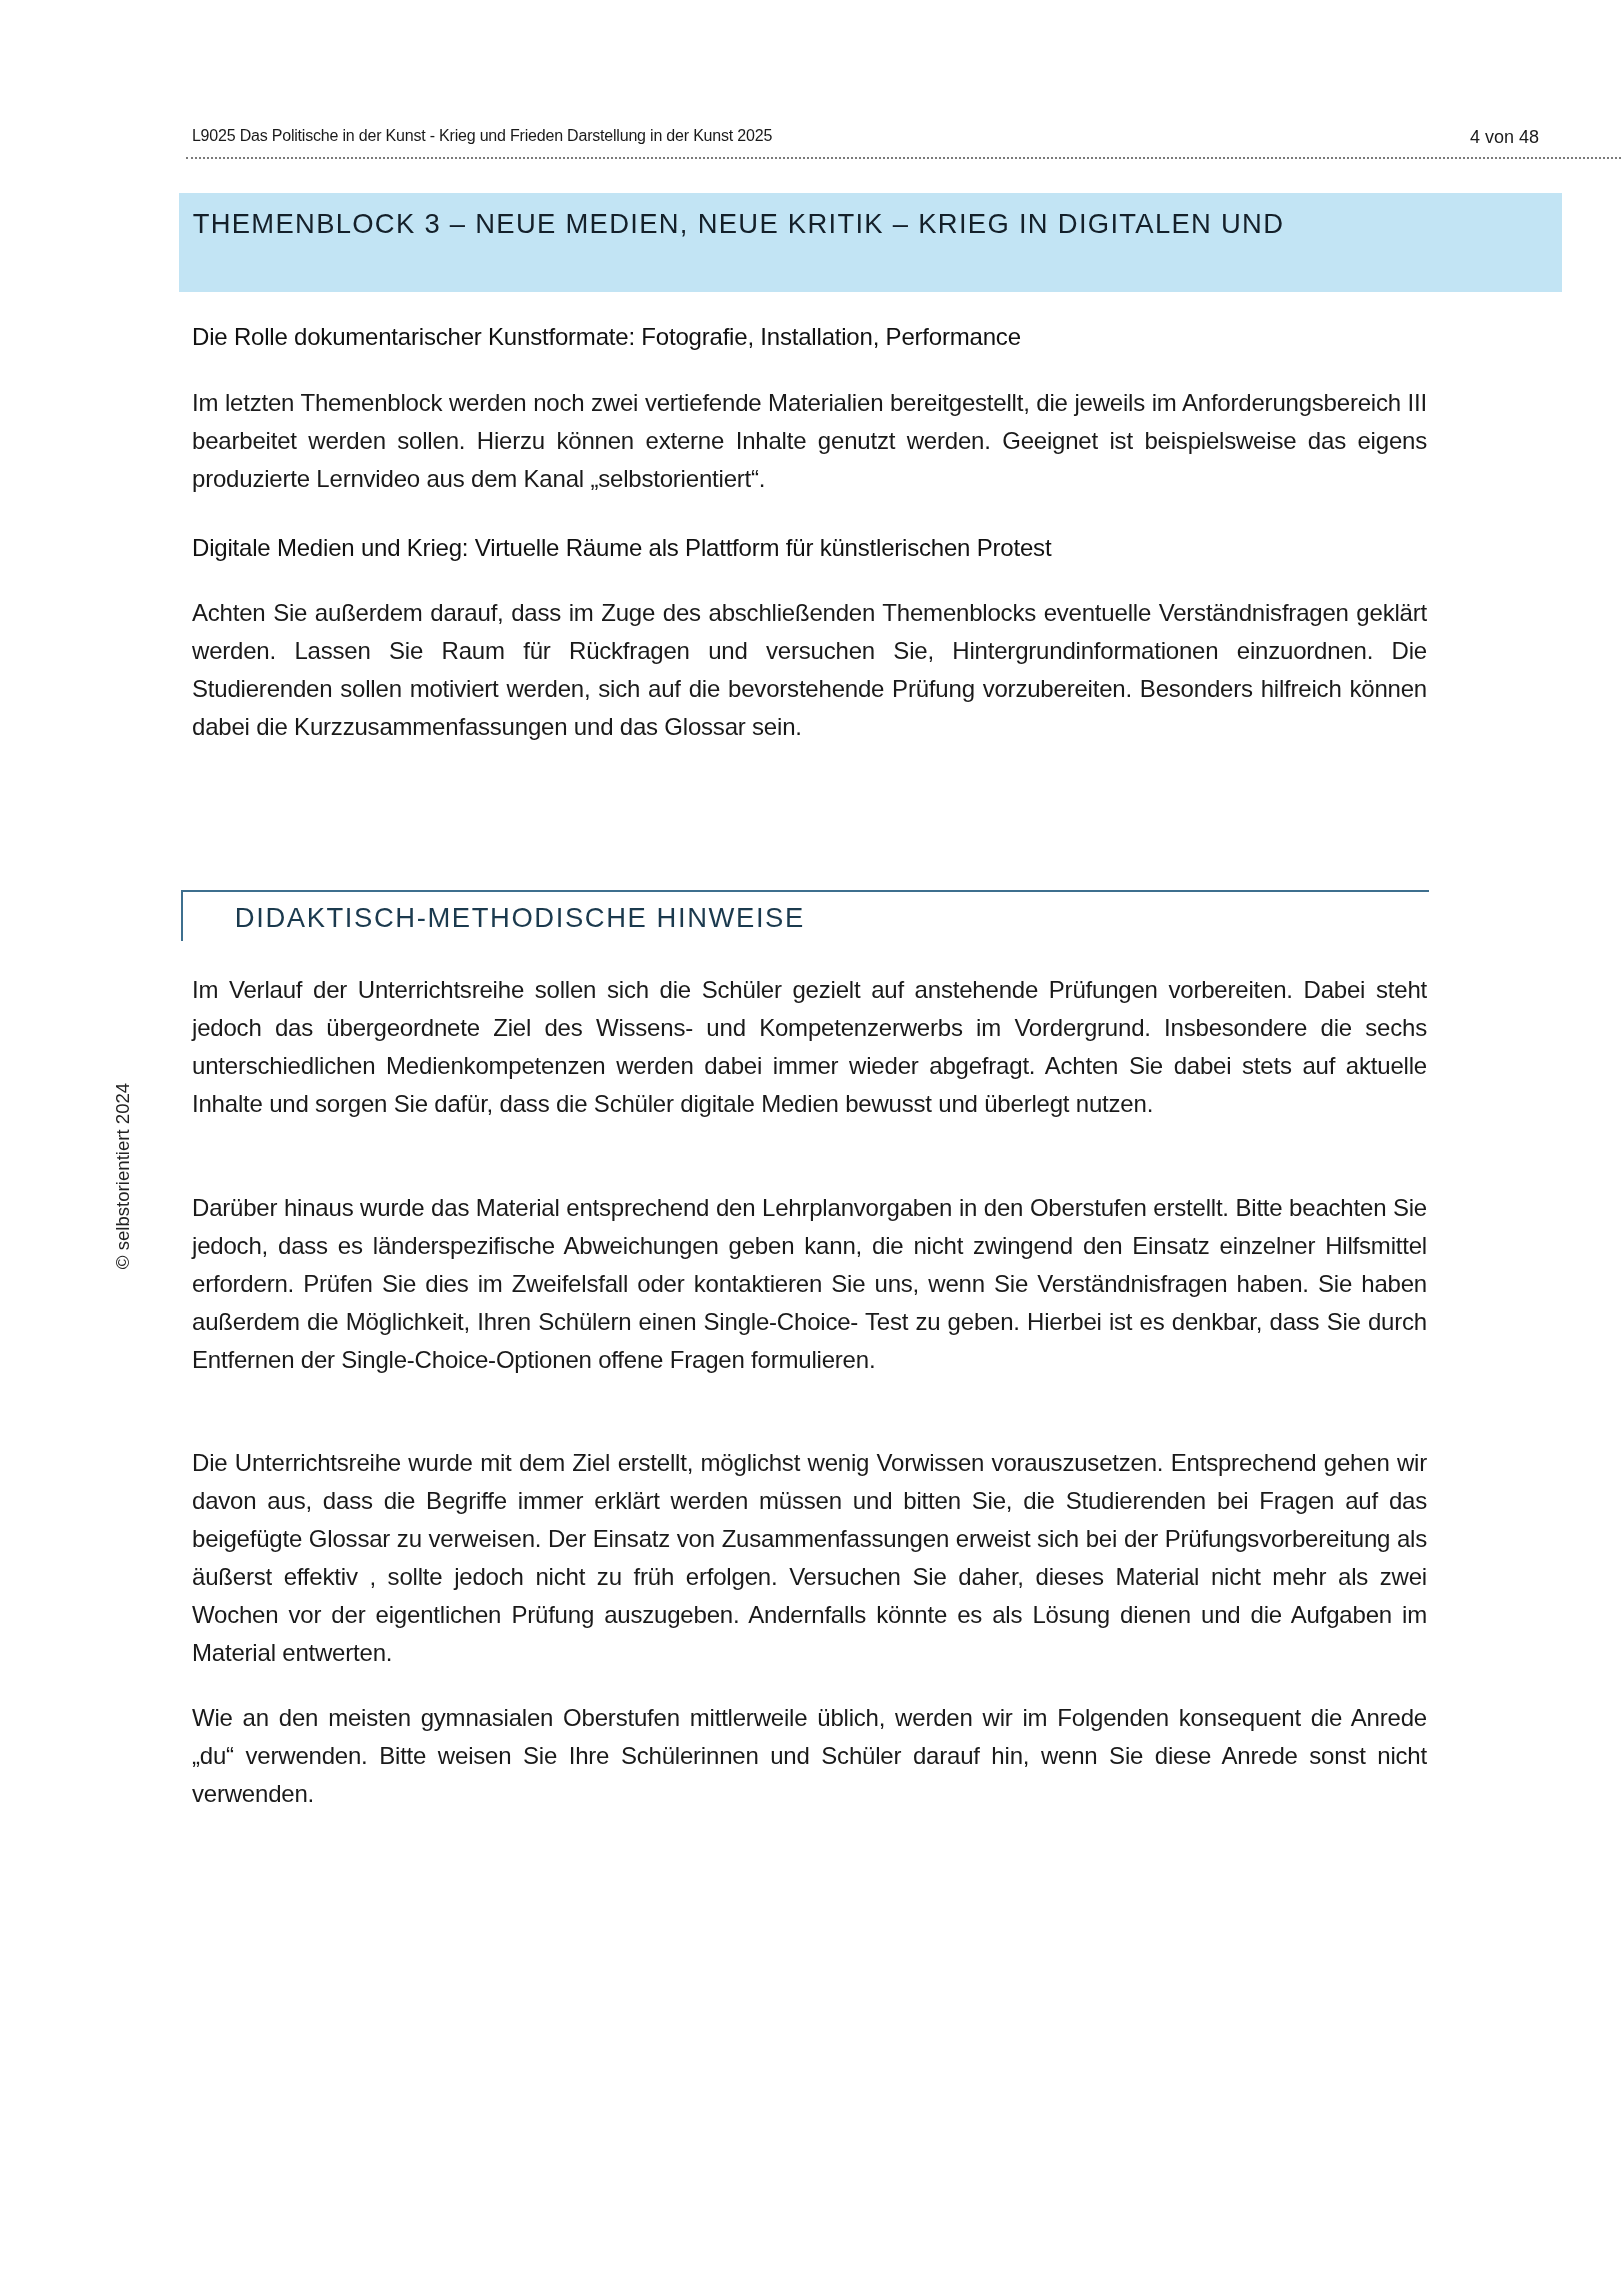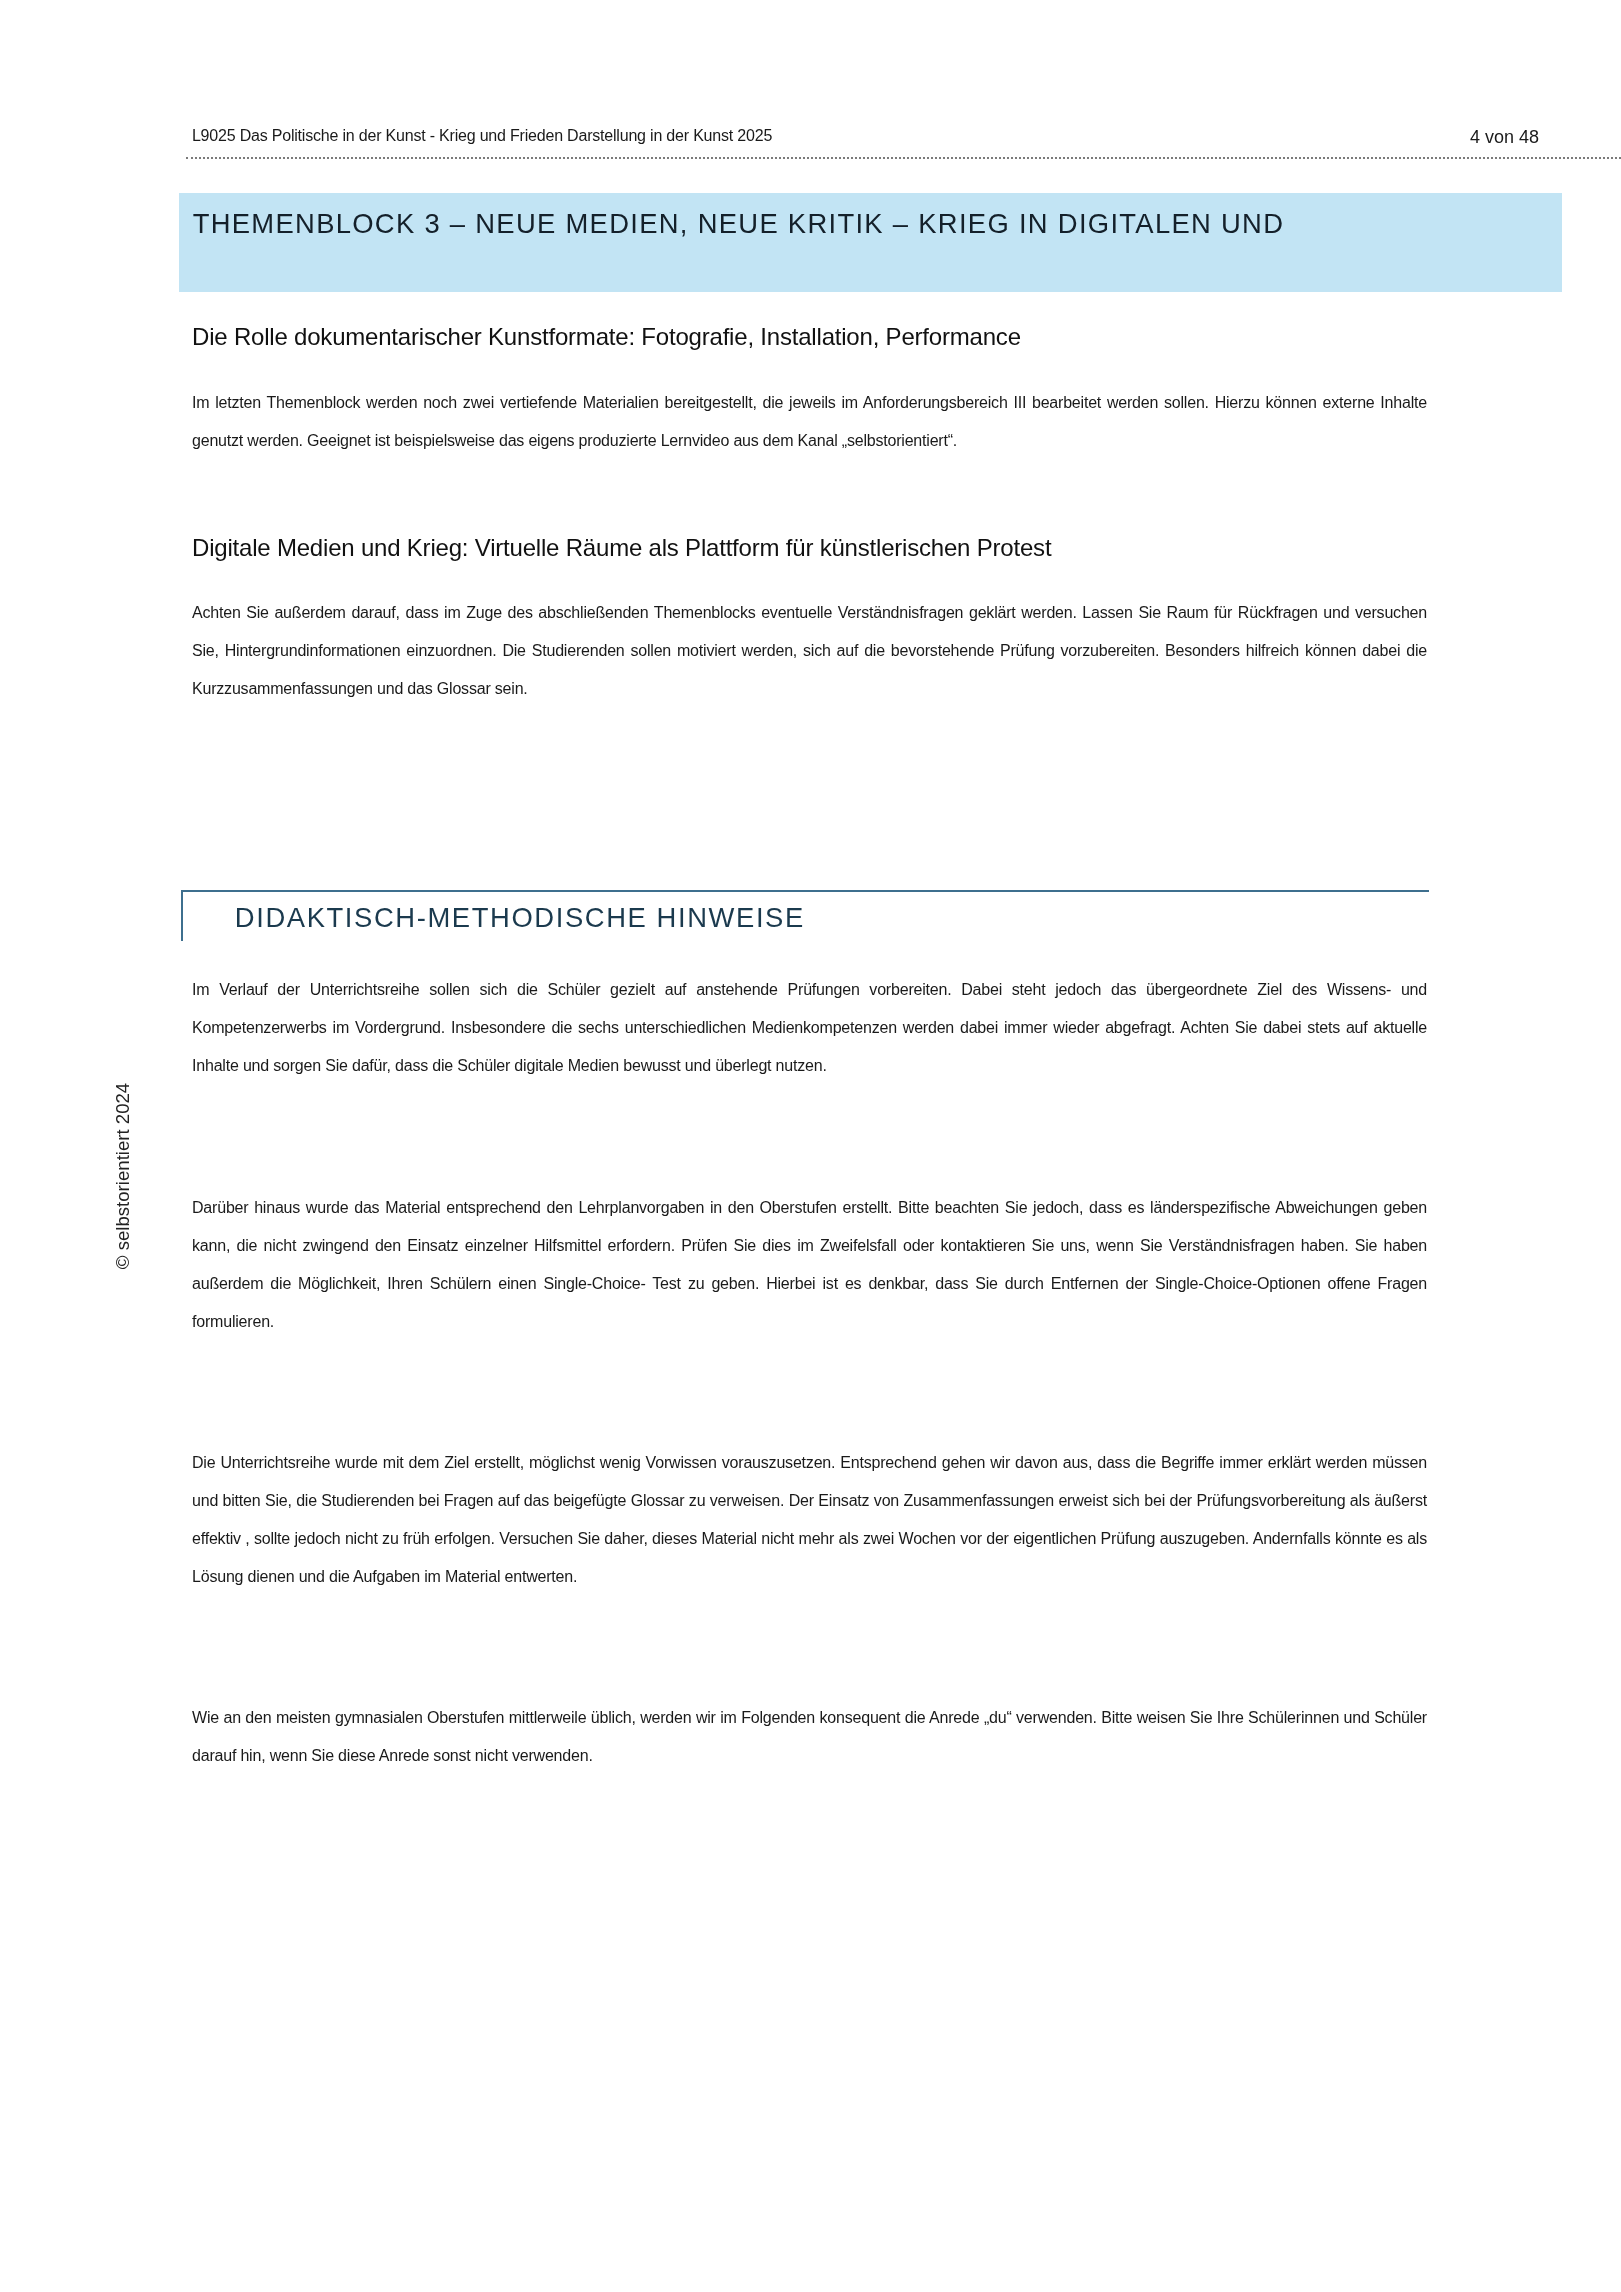--- a/index.html
+++ b/index.html
@@ -8,21 +8,21 @@
 
   .page-header { position: absolute; left: 188px; top: 125px; width: 1351px; height: 29px; }
   .page-header .title { position: absolute; left: 3.9px; top: 2px; font-size: 16px; color: #1a1a1a; letter-spacing: -0.2px; }
   .page-header .pagenum { position: absolute; right: 0px; top: 2px; font-size: 18px; color: #1a1a1a; }
   .header-rule { position: absolute; left: 186px; top: 157px; width: 1435px; height: 0; border-top: 2px dotted #7a7a7a; }
 
   .banner { position: absolute; left: 179px; top: 193px; width: 1383px; height: 99px; background: #c2e4f4; box-sizing: border-box; }
   .banner .banner-text { position: absolute; left: 13.7px; top: 9.8px; width: 1215px; font-size: 27.4px; line-height: 41px; letter-spacing: 1.3px; color: #14202a; }
 
   .subhead { position: absolute; left: 192px; font-size: 24px; font-weight: normal; color: #111; letter-spacing: -0.2px; }
-  .para { position: absolute; left: 192px; width: 1235px; font-size: 16px; line-height: 38px; text-align: justify; text-align-last: left; color: #1a1a1a; letter-spacing: -0.2px; }
+  .para { position: absolute; left: 192px; width: 1235px; font-size: 24px; line-height: 38px; text-align: justify; text-align-last: left; color: #1a1a1a; letter-spacing: -0.2px; }
 
   .section-heading { position: absolute; left: 181px; top: 890px; width: 1248px; height: 51px; border-top: 2px solid #3e6f8e; border-left: 2px solid #3e6f8e; box-sizing: border-box; }
   .section-heading .sh-text { position: absolute; left: 9.8px; top: 9.8px; font-size: 27.4px; letter-spacing: 1.6px; color: #1b3a4e; margin-left: 42px; }
 
   .side-copyright { position: absolute; left: 123px; top: 1176px; transform: translate(-50%, -50%) rotate(-90deg); white-space: nowrap; font-size: 18.6px; color: #222; }
 </style>
 </head>
 <body>
 
 <div class="page-header">

